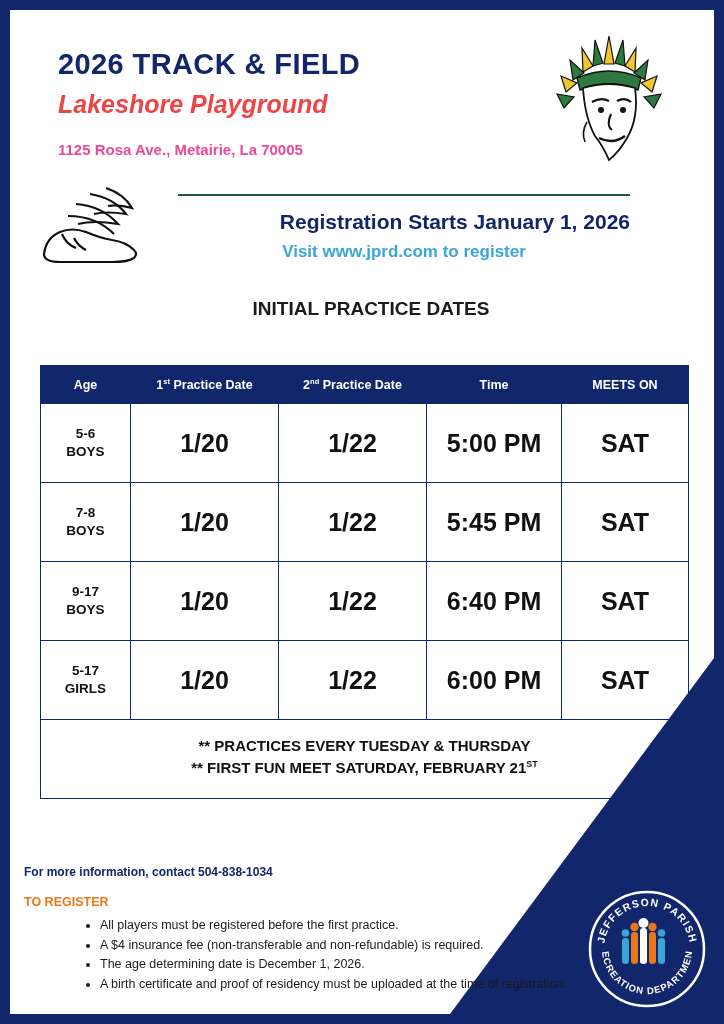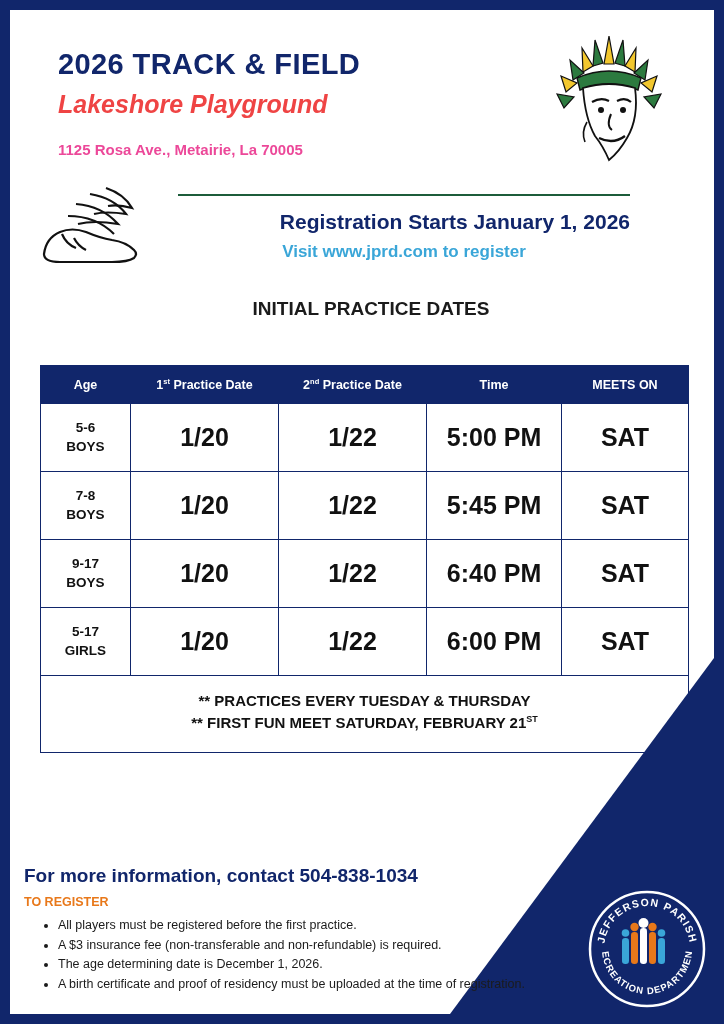--- a/index.html
+++ b/index.html
@@ -75,49 +75,49 @@
     background: #11266b; color: #ffffff;
     font-size: 12.5px; font-weight: bold;
     padding: 11px 2px;
     border: 1px solid #11266b;
     text-align: center;
   }
   .tbl td {
     border: 1px solid #11266b;
     text-align: center;
     vertical-align: middle;
-    height: 68px;
+    height: 79px;
     color: #111;
   }
   .c-age { font-size: 13.5px; font-weight: bold; line-height: 1.35; }
   .c-big { font-size: 25px; font-weight: bold; }
   .foot-cell {
     height: auto;
     padding: 14px 6px 18px;
     font-size: 15px; font-weight: bold;
     line-height: 1.45;
   }
   sup { font-size: 0.6em; vertical-align: super; text-align: center; }
 
   
   .info-contact {
     position: absolute; left: 14px; top: 855px;
-    font-size: 19px; font-weight: bold; color: #11266b;
+    font-size: 12px; font-weight: bold; color: #11266b;
   }
   .info-toreg {
     position: absolute; left: 14px; top: 885px;
     font-size: 12.5px; font-weight: bold; color: #e8781a; text-align: right;
   }
   .bullets {
     position: absolute; left: 32px; top: 908px;
     font-size: 12.5px; color: #1b1b1b;
     list-style: disc;
     padding-left: 16px;
   }
-  .bullets li { margin-bottom: 5.5px; }
+  .bullets li { margin-bottom: 5.5px; margin-left: 42px; }
 
   
   .seal { position: absolute; right: 18px; bottom: 16px; width: 118px; height: 118px; }
 </style>
 </head>
 <body>
 
 <div class="page">
   <div class="sheet"></div>
 
@@ -225,21 +225,21 @@
             <span>** FIRST FUN MEET SATURDAY, FEBRUARY 21</span><sup>ST</sup>
           </td>
         </tr>
       </tbody>
     </table>
 
     <div class="info-contact">For more information, contact 504-838-1034</div>
     <div class="info-toreg">TO REGISTER</div>
     <ul class="bullets">
       <li>All players must be registered before the first practice.</li>
-      <li>A $3 insurance fee (non-transferable and non-refundable) is required.</li>
+      <li>A $4 insurance fee (non-transferable and non-refundable) is required.</li>
       <li>The age determining date is December 1, 2026.</li>
       <li>A birth certificate and proof of residency must be uploaded at the time of registration.</li>
     </ul>
   </div>
 
   <svg class="seal" viewBox="0 0 118 118">
     <defs>
       <path id="arcTop" d="M 16 59 A 43 43 0 0 1 102 59"></path>
       <path id="arcBot" d="M 14 59 A 45 45 0 0 0 104 59"></path>
     </defs>

